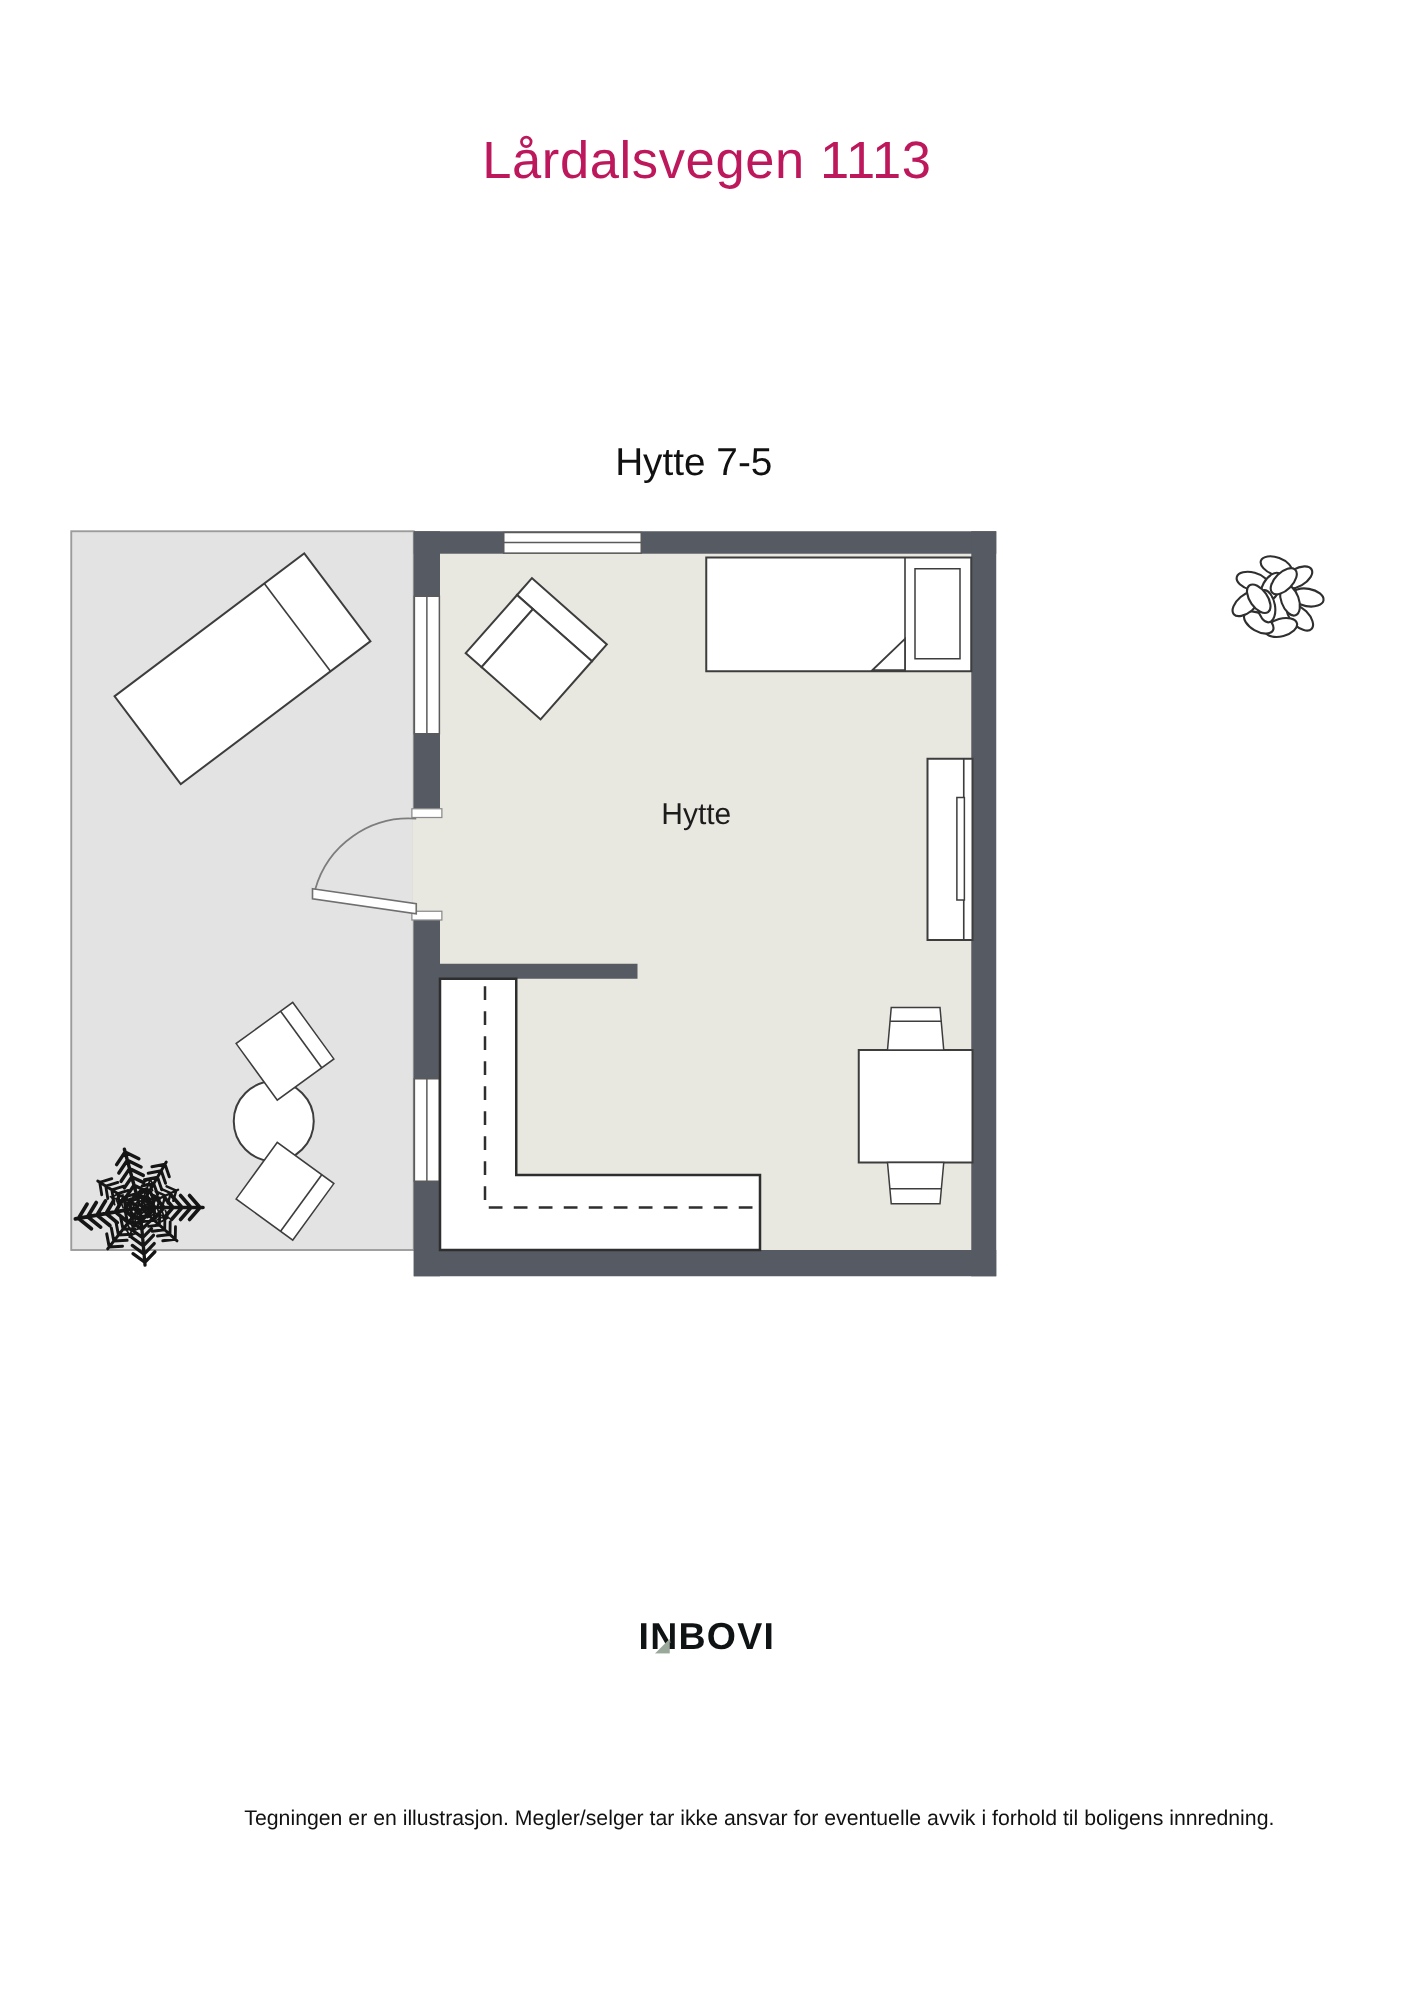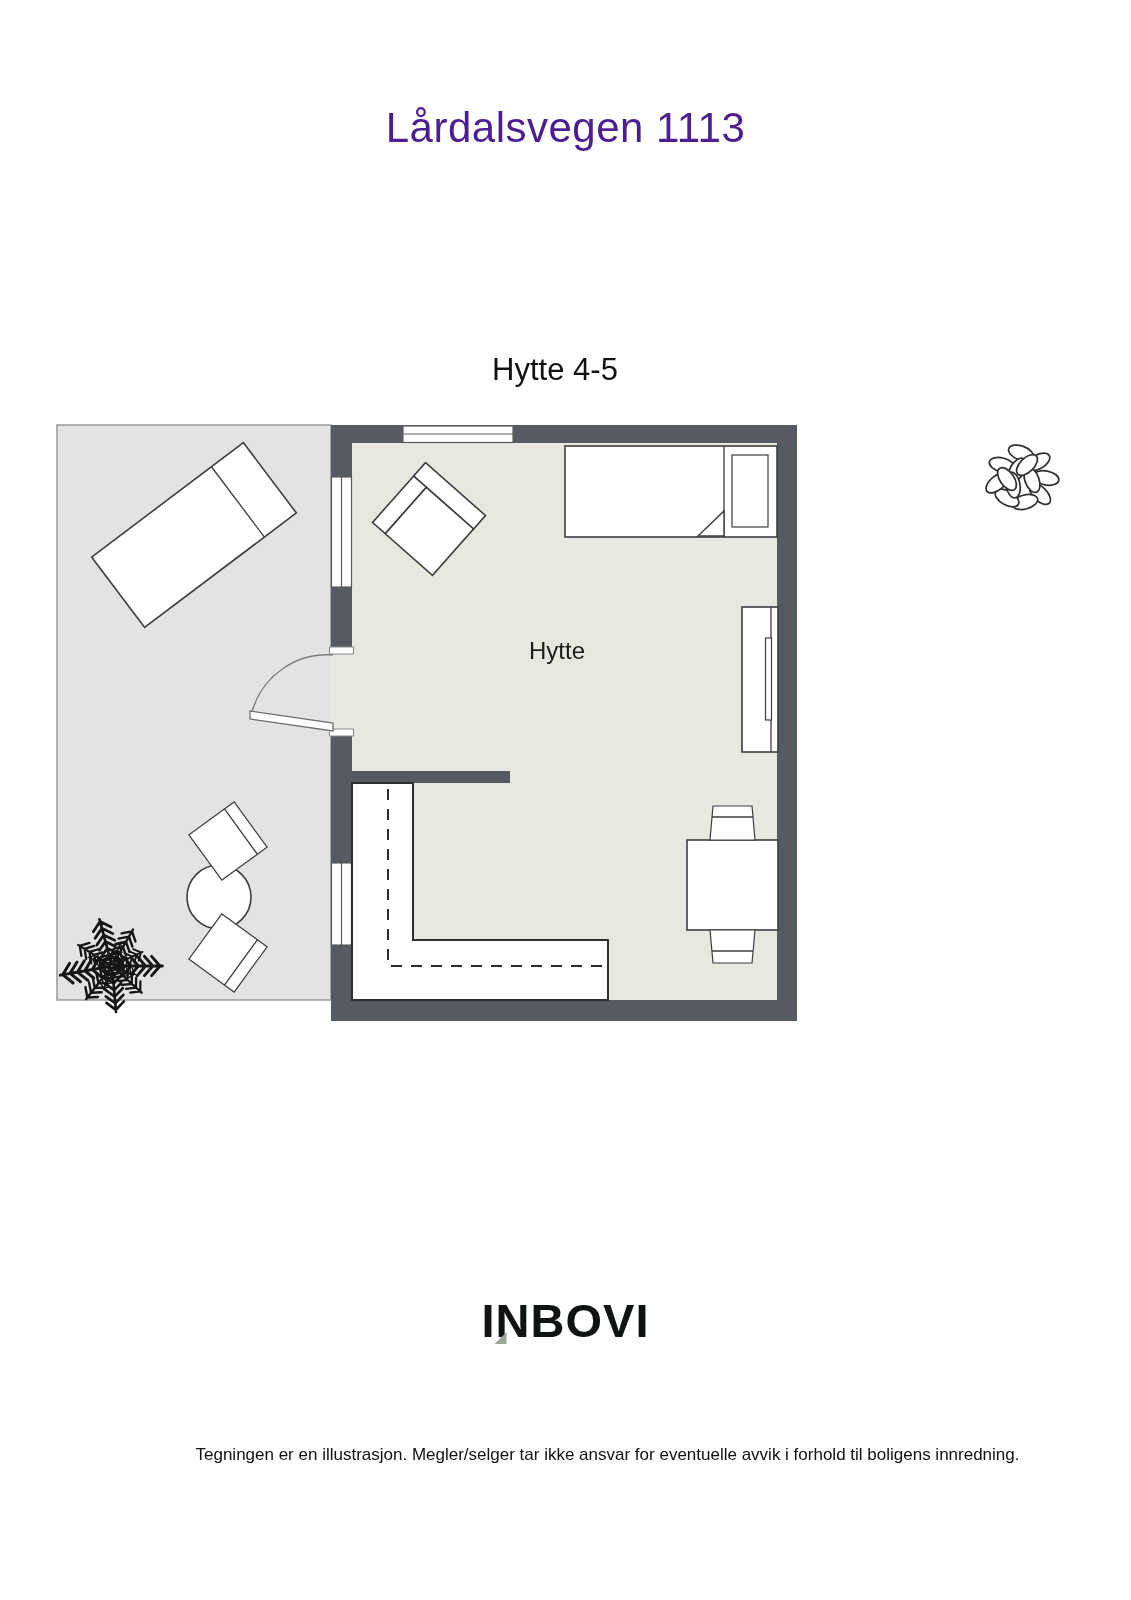--- a/index.html
+++ b/index.html
@@ -2,30 +2,30 @@
 <html><head>
 <meta charset="utf-8">
 <style>
   html,body{margin:0;padding:0;}
   body{
     width:1131px;height:1600px;position:relative;background:#ffffff;
     font-family:"Liberation Sans", sans-serif;color:#1a1a1a;overflow:hidden;
   }
   .page-title{
     position:absolute;top:104px;left:0;width:1131px;text-align:center;
-    font-size:42px;font-weight:400;letter-spacing:0.5px;color:#4c1d95;
+    font-size:42px;font-weight:400;letter-spacing:0.5px;color:#be185d;
   }
   .plan-subtitle{
     position:absolute;top:352px;left:0;width:1110px;text-align:center;
     font-size:31px;font-weight:400;color:#111;
   }
   .floorplan-wrap{position:absolute;left:0px;top:400px;width:968px;height:640px;}
   .logo{
     position:absolute;top:1293px;left:0;width:1131px;text-align:center;
-    font-size:47px;font-weight:700;letter-spacing:1px;color:#101314;
+    font-size:30px;font-weight:700;letter-spacing:1px;color:#101314;
   }
   .logo-inner{position:relative;display:inline-block;}
   .logo-accent{
     position:absolute;left:13px;bottom:4px;width:12px;height:12px;
     background:#9aa89b;clip-path:polygon(0 100%,100% 0,100% 100%);
   }
   .disclaimer{
     position:absolute;top:1444px;left:0;width:1119px;text-align:center;
     font-size:17px;line-height:21px;color:#111;padding-left:48px;
   }
@@ -42,21 +42,21 @@
   .doorarc{fill:none;stroke:#7d7d7d;stroke-width:1.4;}
   .leaf{fill:#ffffff;stroke:#2f2f2f;stroke-width:1.7;}
   .fir{stroke:#151515;stroke-width:2.4;fill:none;stroke-linecap:round;}
   .roomlabel{font-family:"Liberation Sans",sans-serif;font-size:24px;fill:#1c1c1c;}
   .detail{stroke:#3d3d3d;stroke-width:1.3;}
 </style>
 </head>
 <body>
 
 <div class="page-title">Lårdalsvegen 1113</div>
-<div class="plan-subtitle">Hytte 4-5</div>
+<div class="plan-subtitle">Hytte 7-5</div>
 
 <div class="floorplan-wrap">
 <svg width="1131" height="640" viewBox="0 400 1131 640" xmlns="http://www.w3.org/2000/svg">
   <defs>
     <path id="firbranch" d="M2,0 L42,0
       M10,0 l-5,-6 M10,0 l-5,6
       M16,0 l-6,-7 M16,0 l-6,7
       M22,0 l-6,-7 M22,0 l-6,7
       M28,0 l-7,-8 M28,0 l-7,8
       M34,0 l-7,-8 M34,0 l-7,8

